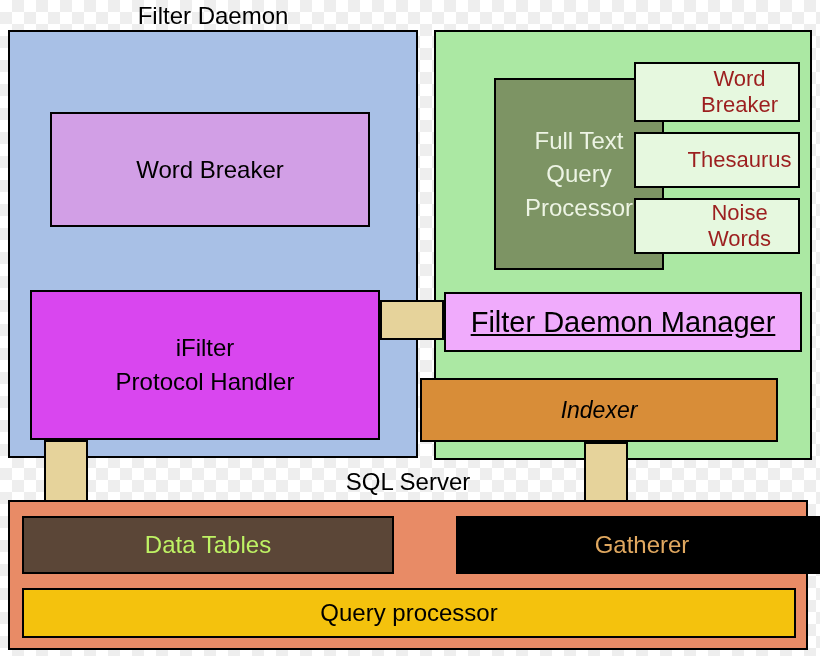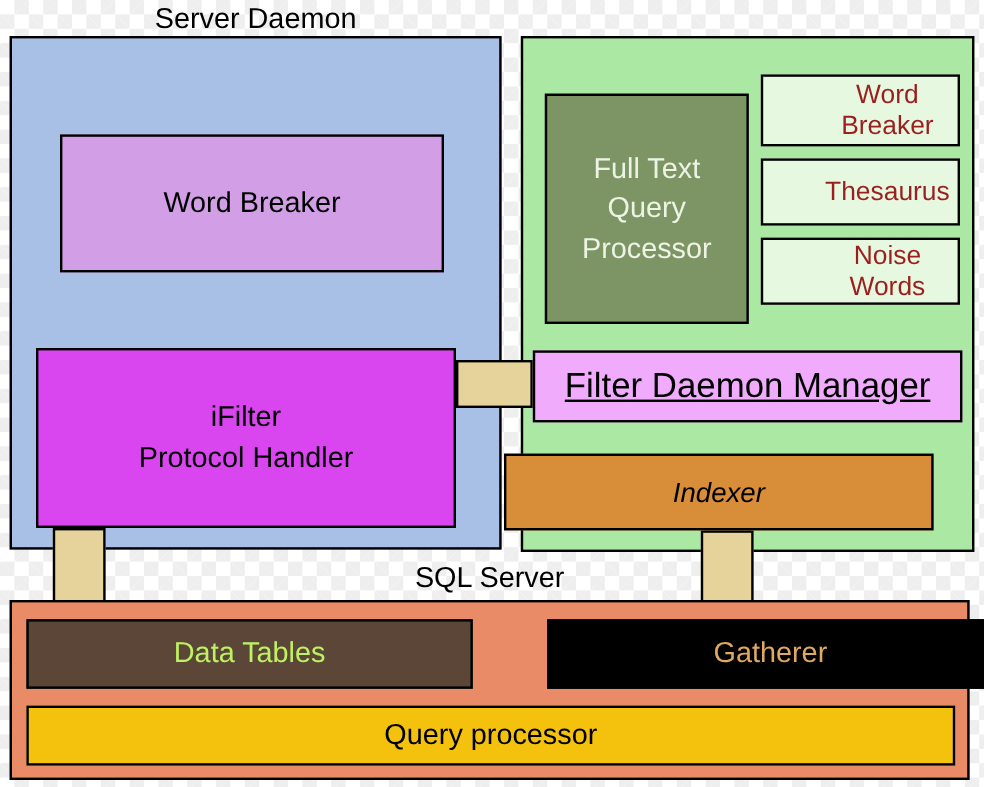--- a/index.html
+++ b/index.html
@@ -46,26 +46,26 @@
   .sql-box { left: 8px; top: 500px; width: 800px; height: 150px; background: #e88b66; }
   .data-tables { left: 22px; top: 516px; width: 372px; height: 58px; background: #5b4637; color: #bef264; font-size: 24px; }
   .gatherer { left: 424px; top: 516px; width: 372px; height: 58px; background: #000000; color: #e0a860; font-size: 24px; margin-left: 32px; }
   .qp-box { left: 22px; top: 588px; width: 774px; height: 50px; background: #f4c20d; font-size: 24px; }
 </style>
 </head>
 <body>
 
 <div class="canvas">
 
-  <div class="title filter-daemon-title">Server Daemon</div>
+  <div class="title filter-daemon-title">Filter Daemon</div>
   <div class="box filter-daemon-box"></div>
   <div class="box word-breaker-1">Word Breaker</div>
 
   <div class="box search-process-box"></div>
-  <div class="box fulltext-box" style="white-space: pre-line;">Full Text
+  <div class="box fulltext-box" style="white-space: pre-line; margin-left: 40px;">Full Text
 Query
 Processor</div>
   <div class="sp-right wb2" style="white-space: pre-line;">Word
 Breaker</div>
   <div class="sp-right thesaurus">Thesaurus</div>
   <div class="sp-right noise">Noise Words</div>
 
   <div class="conn conn-ifilter-fdm"></div>
   <div class="conn conn-ifilter-data"></div>
   <div class="conn conn-indexer-gather"></div>

